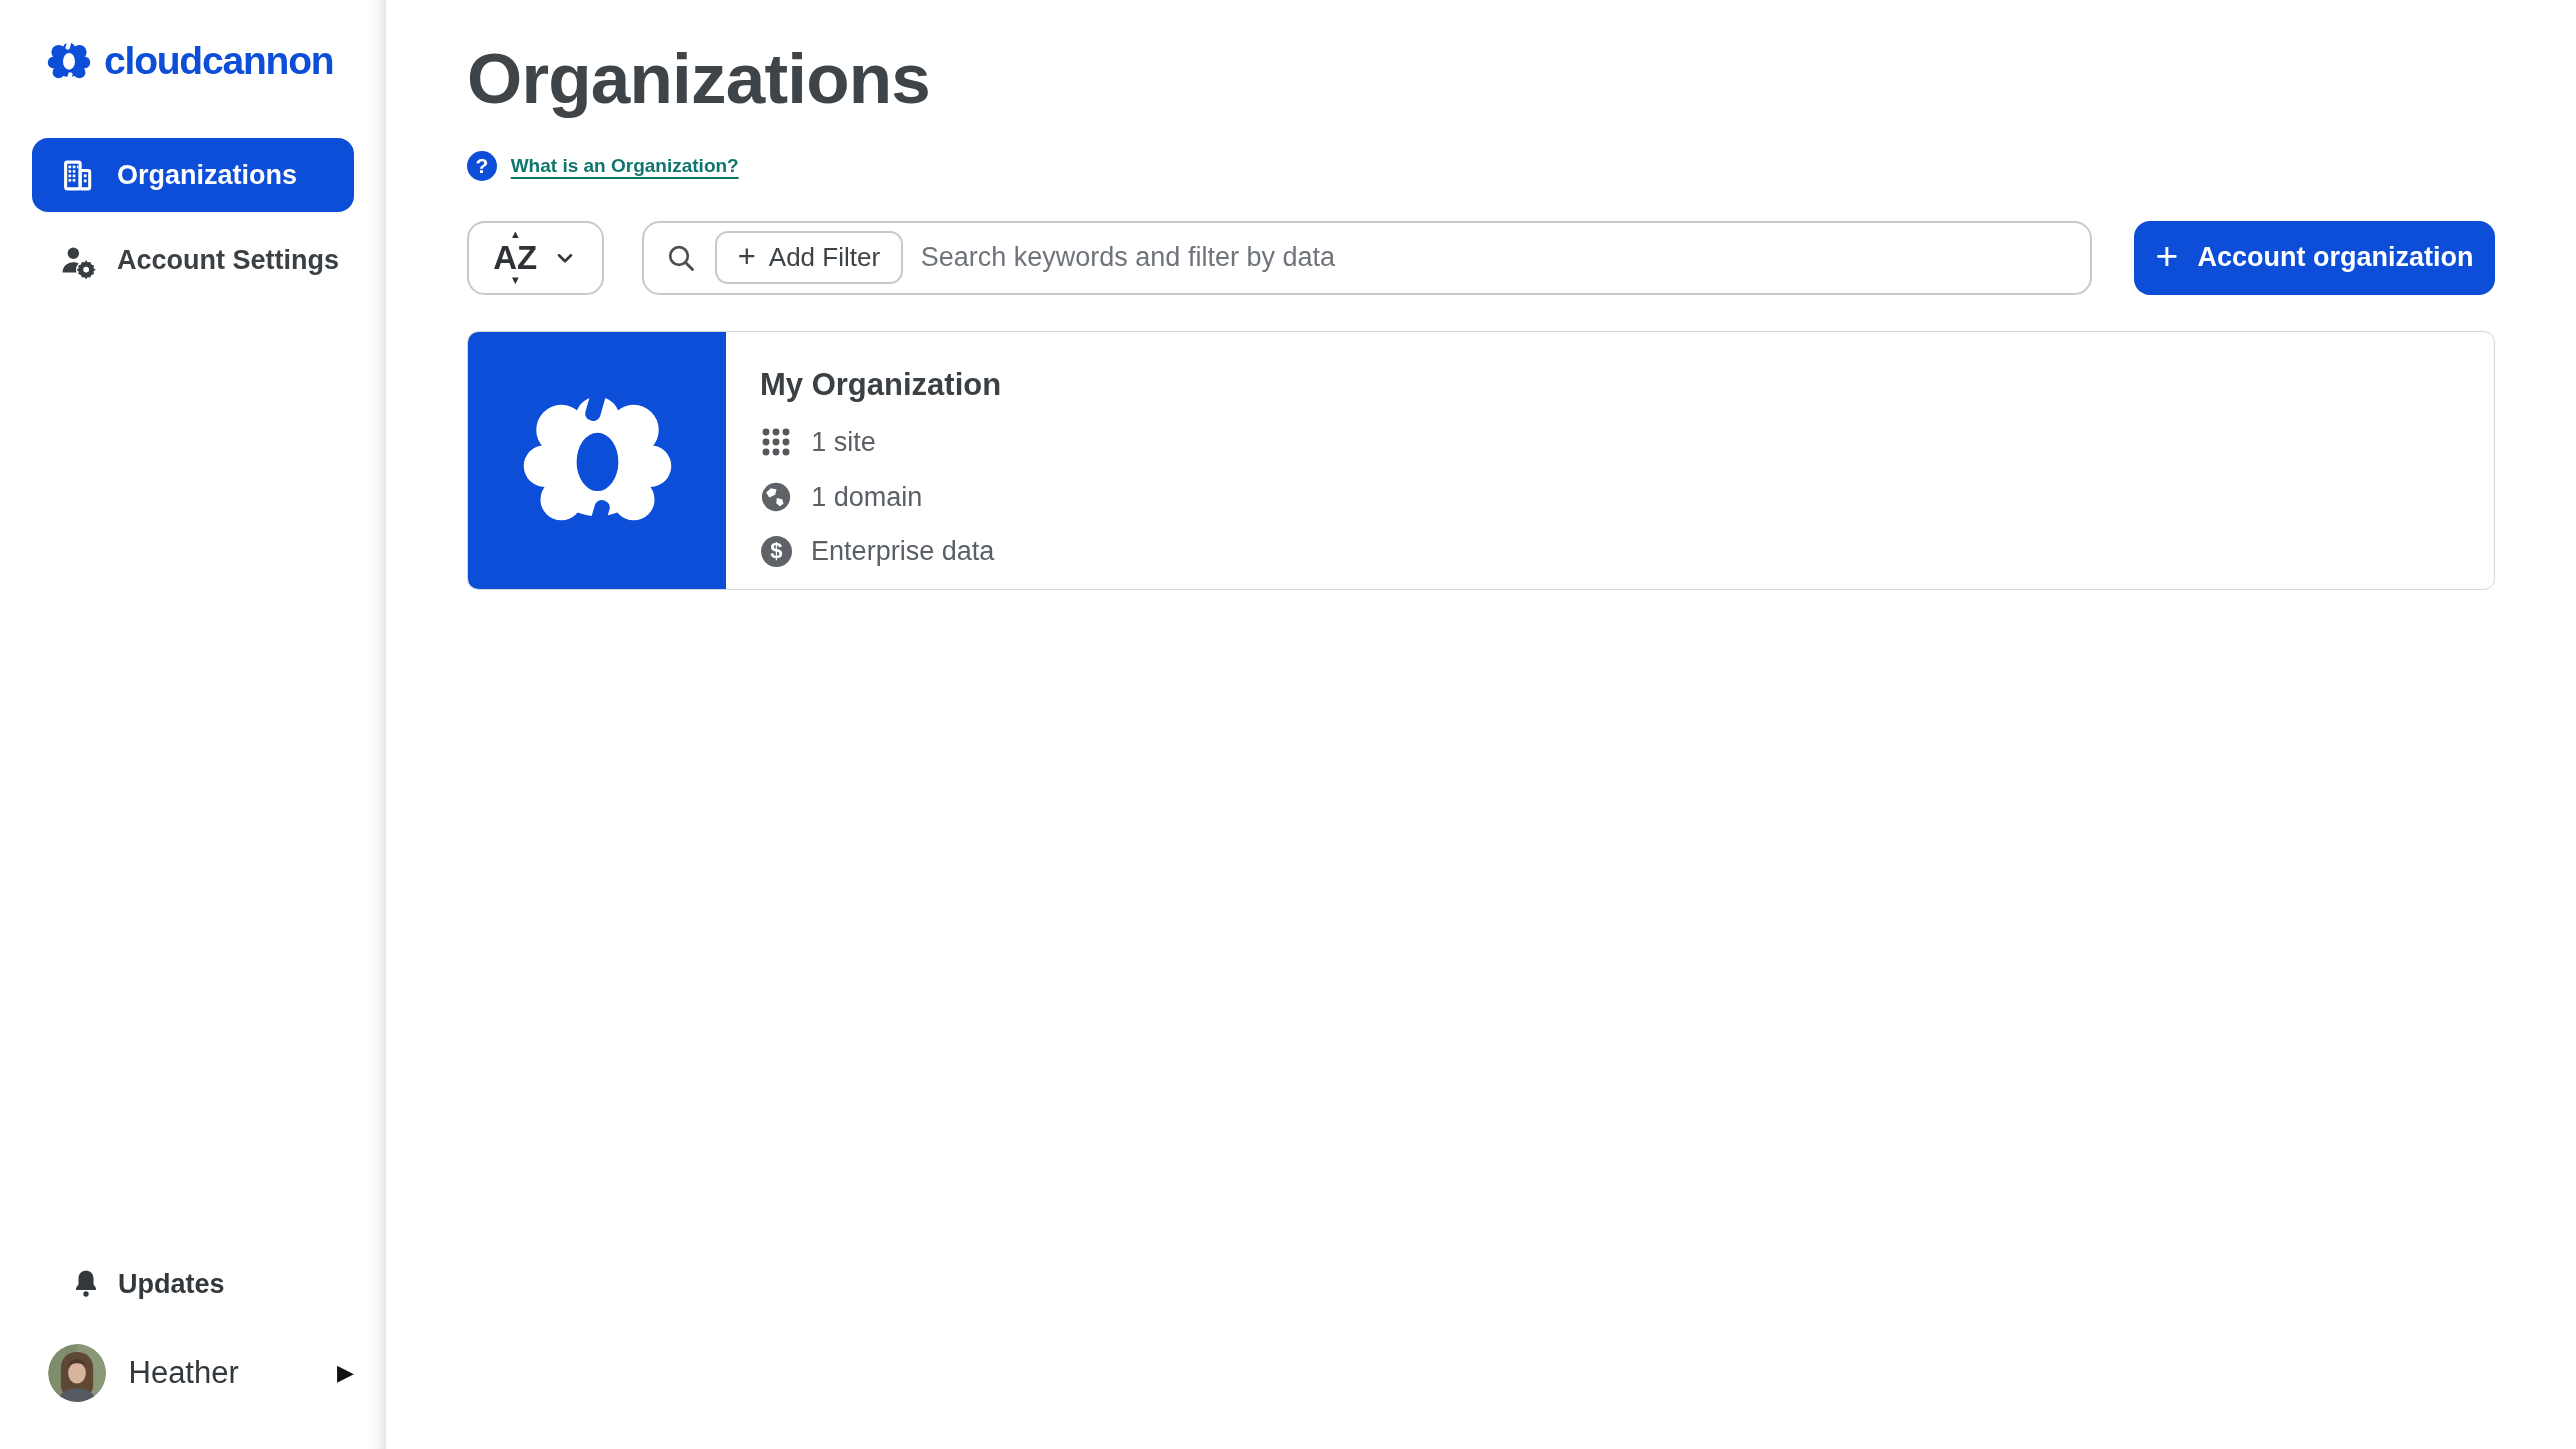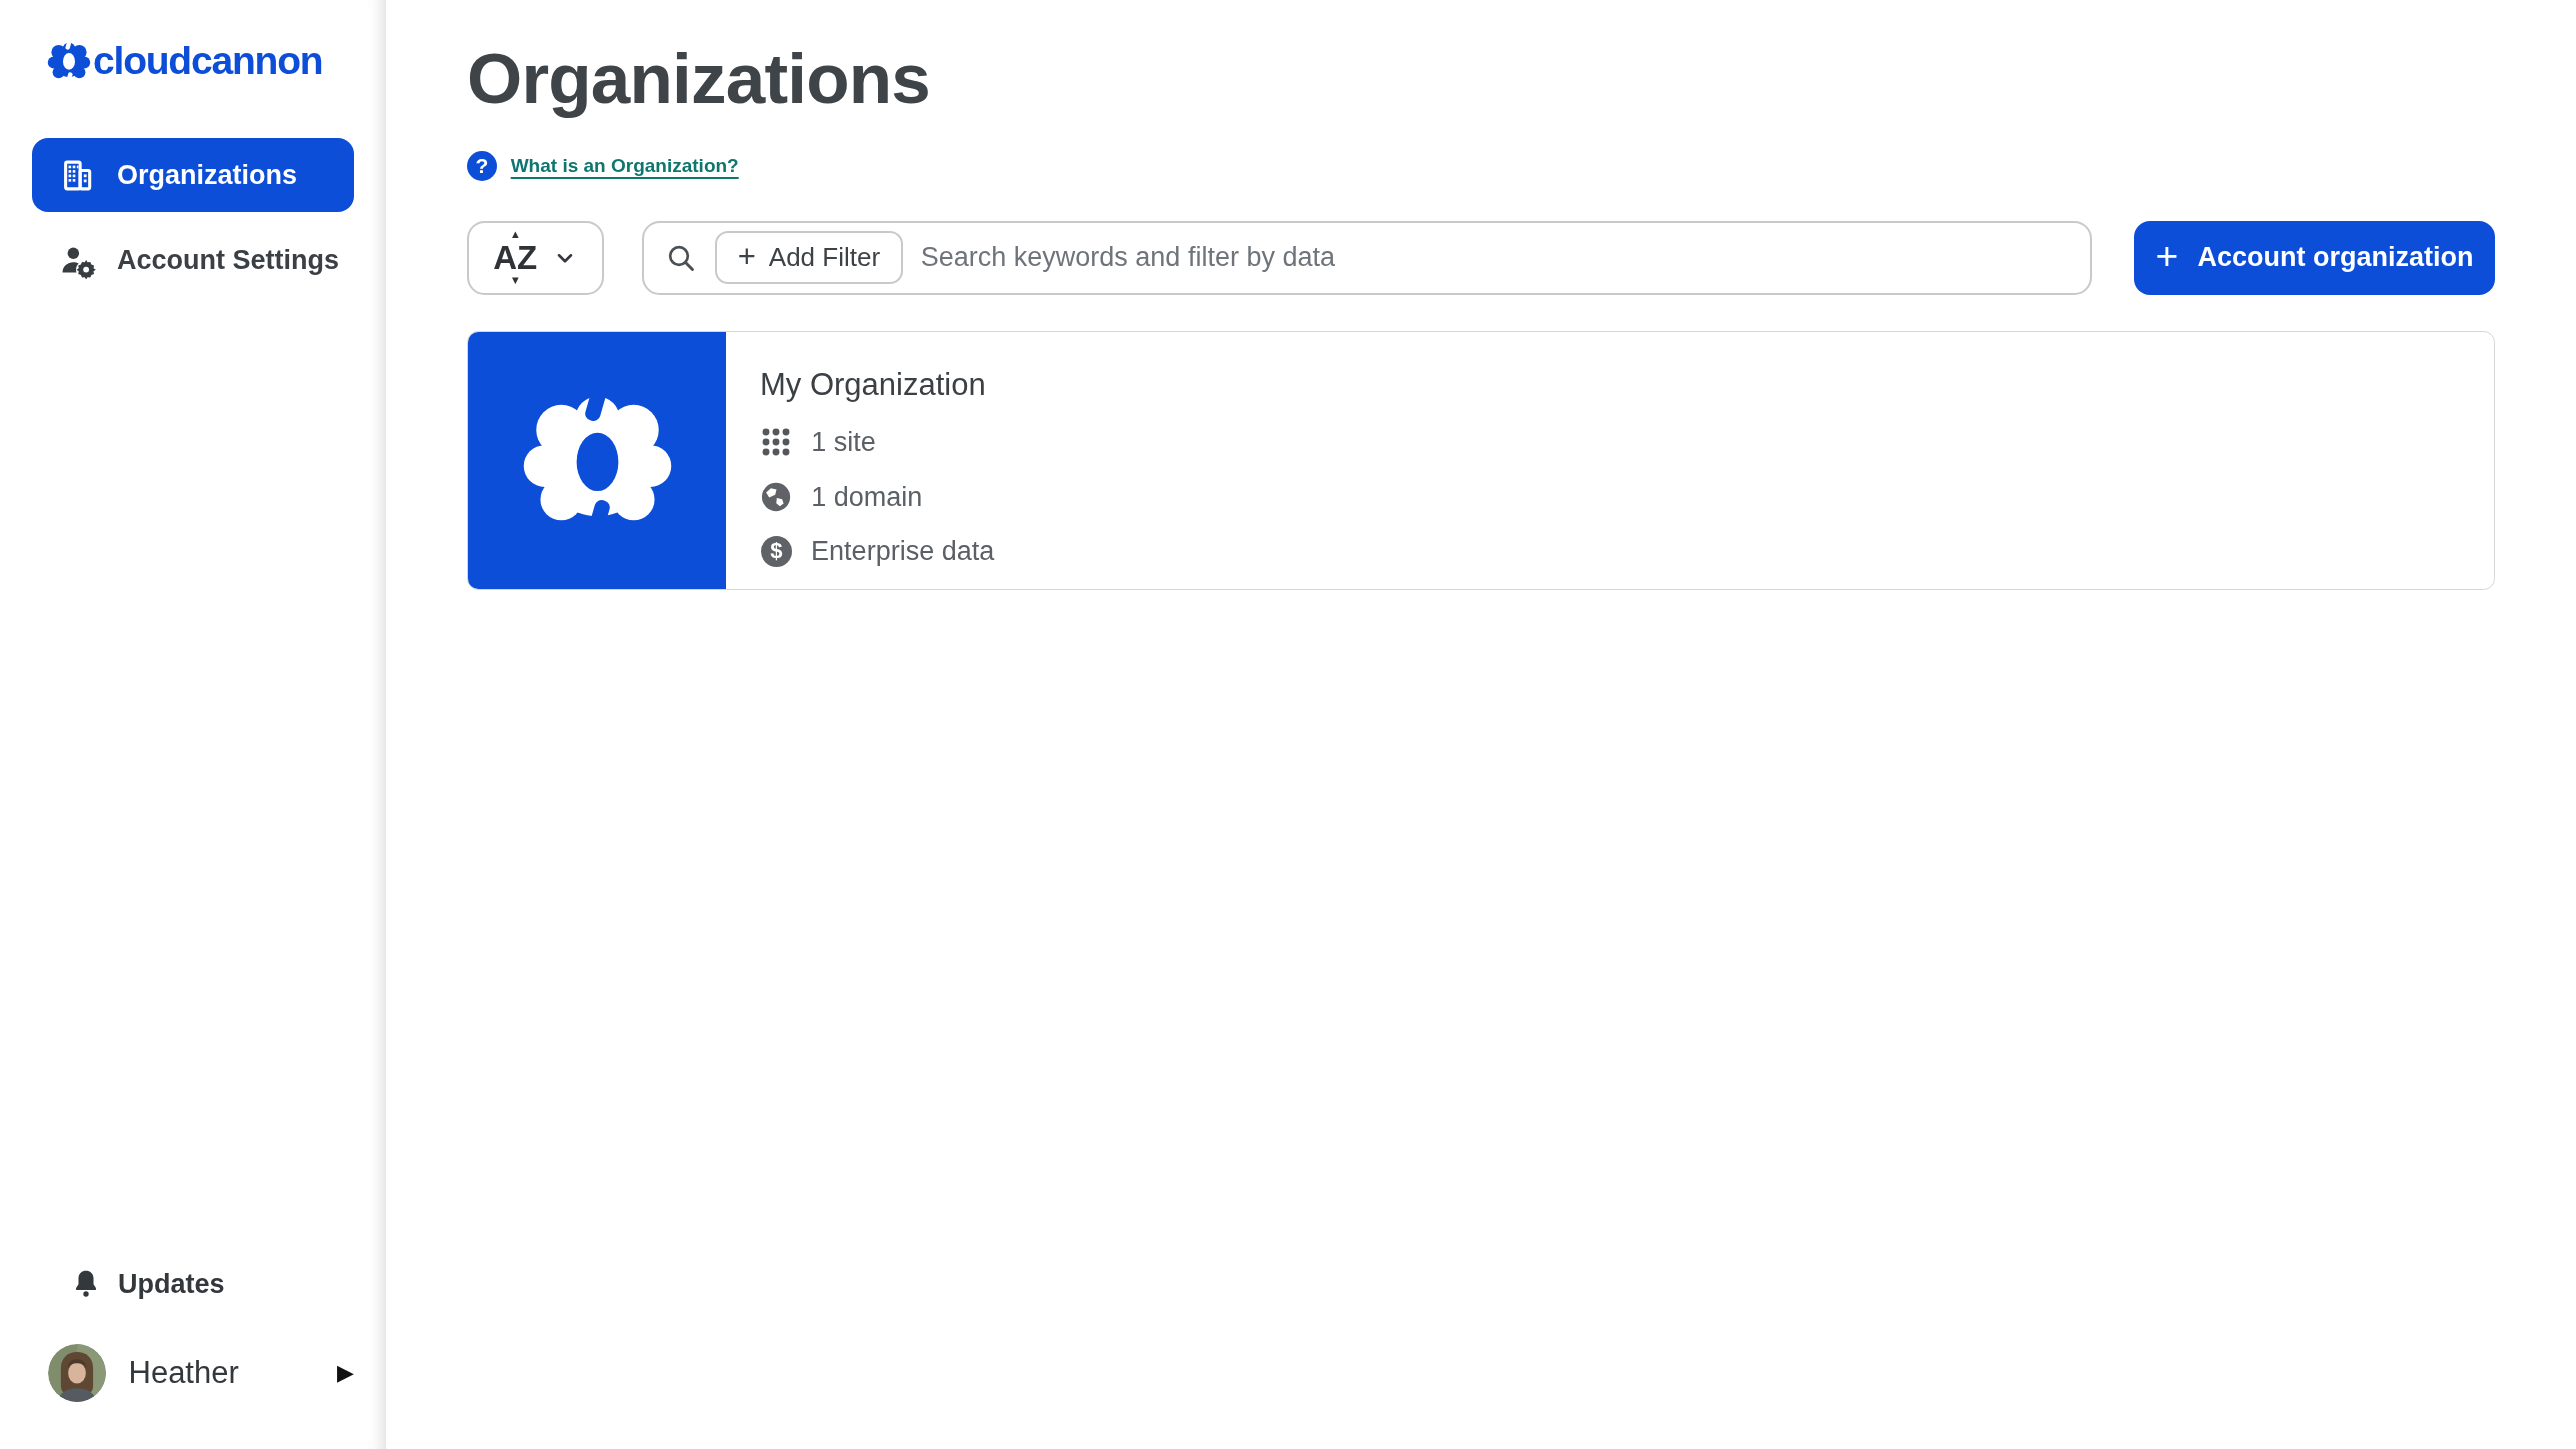--- a/index.html
+++ b/index.html
@@ -8,21 +8,21 @@
     font-family:"Liberation Sans","DejaVu Sans",sans-serif;
     background:#ffffff; color:#3b4045; position:relative;
   }
 
   
   .sidebar {
     position:absolute; left:0; top:0; width:386px; height:1449px;
     background:#fff;
     box-shadow: inset -17.7px 0 16px -14.5px rgba(0,0,0,0.14);
   }
-  .logo-row { display:flex; align-items:center; gap:0; padding:37px 0 0 45px; }
+  .logo-row { display:flex; align-items:center; gap:11px; padding:37px 0 0 45px; }
   .logo-row svg { width:48px; height:48px; display:block; }
   .brand-text { font-size:39px; font-weight:700; color:#0d4ed8; letter-spacing:-1.2px; }
 
   .nav { margin:53px 32px 0 32px; }
   .nav-item {
     height:74px; border-radius:16px; display:flex; align-items:center;
     gap:21px; padding-left:27px; font-size:27px; font-weight:700;
     color:#3b4045; cursor:pointer; margin-bottom:11.3px;
   }
   .nav-item.active { background:#0d4ed8; color:#fff; }
@@ -105,21 +105,21 @@
     margin-top:36px; height:259px; background:#fff;
     border:1.6px solid #d6d6d6; border-radius:11.3px;
     display:flex; overflow:hidden; cursor:pointer;
   }
   .org-tile {
     width:258px; flex:0 0 auto; background:#0d4ed8;
     display:flex; align-items:center; justify-content:center;
   }
   .org-tile svg { width:167px; height:167px; }
   .org-info { padding:35px 0 0 34px; }
-  .org-name { font-size:31px; font-weight:400; color:#3b4045; }
+  .org-name { font-size:31px; font-weight:700; color:#3b4045; }
   .org-row { display:flex; align-items:flex-end; gap:19.3px; margin-top:23px; font-size:27px; color:#5a6065; }
   .org-row:first-of-type { margin-top:19.3px; }
   .org-row svg { width:32px; height:32px; flex:0 0 auto; }
   .dollar-icon {
     width:31px; height:31px; border-radius:50%; background:#5f6368; color:#fff;
     display:flex; align-items:center; justify-content:center;
     font-size:22px; font-weight:700; flex:0 0 auto; margin-left:0.8px;
   }
 </style>
 </head>

